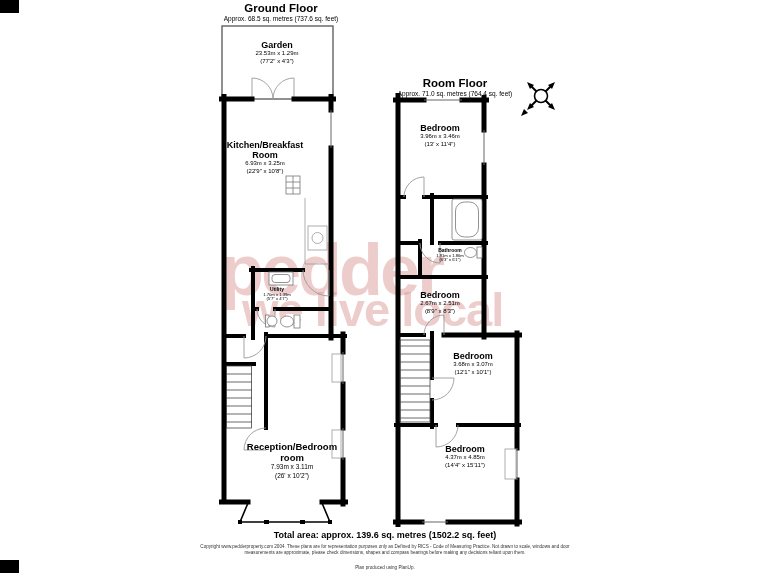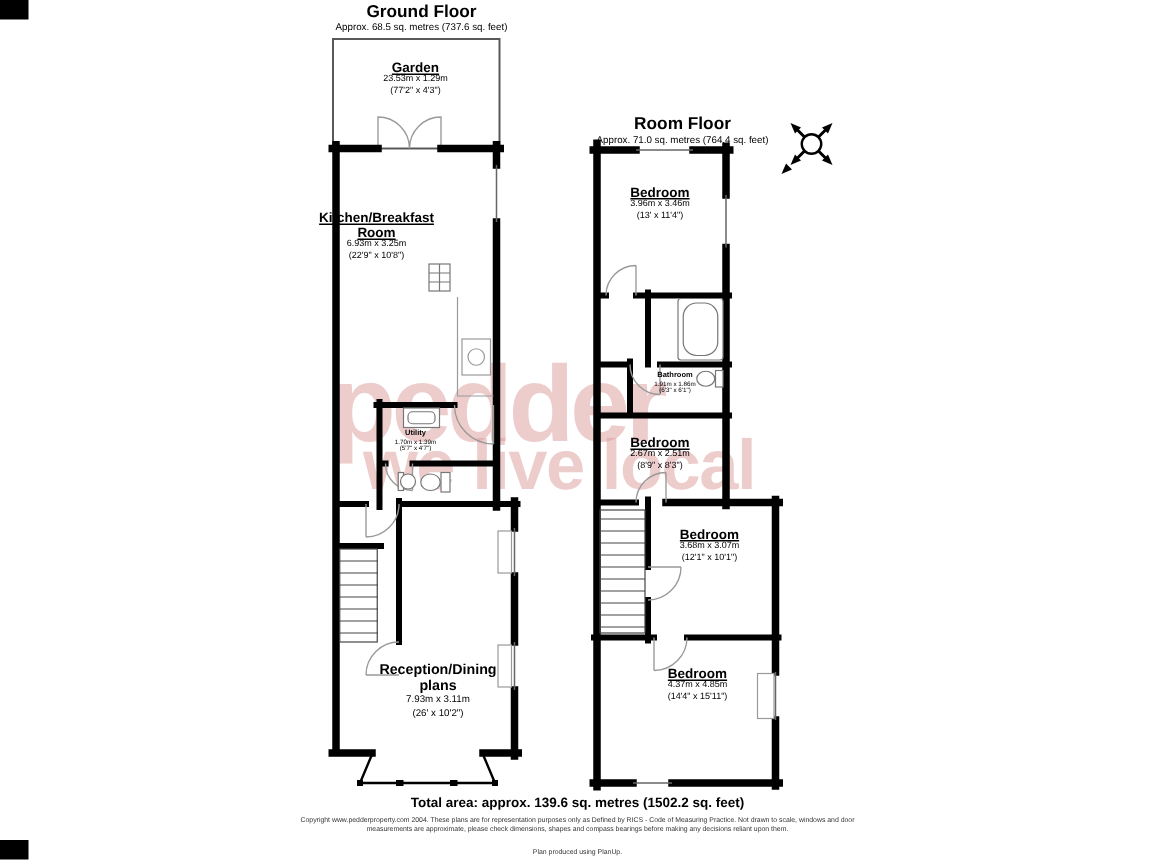--- a/index.html
+++ b/index.html
@@ -9,21 +9,21 @@
   .corner-mark{position:absolute;left:0;width:19px;height:13px;background:#000;}
   .watermark{position:absolute;color:#dd9a9a;opacity:.5;font-weight:bold;z-index:1;
              pointer-events:none;white-space:nowrap;line-height:1;}
   .wm1{left:220px;top:234px;font-size:72px;letter-spacing:-3px;}
   .wm2{left:242px;top:286px;font-size:47px;letter-spacing:-1px;}
   .lbl{position:absolute;text-align:center;z-index:3;}
   .floor-title{font-size:11.5px;font-weight:bold;line-height:1.1;display:block;text-align:center;}
   .floor-sub{font-size:6.5px;line-height:1.3;display:block;}
   .room-name{font-weight:bold;font-size:9px;line-height:1.12;display:block;}
   .room-dims{font-size:6px;line-height:1.3;display:block;}
-  .rg .room-name{font-size:9px;text-decoration:underline;}
+  .rg .room-name{font-size:9px;}
   .rc .room-name{font-size:9.5px;}
   .rc .room-dims{font-size:6.5px;}
   .tiny .room-name{font-size:5px;line-height:1.1;}
   .tiny .room-dims{font-size:4.2px;line-height:1.15;}
   .total{font-size:9px;font-weight:bold;line-height:1.2;}
   .disclaimer{font-size:4.6px;line-height:1.4;color:#333;}
   .credit{font-size:4.6px;color:#333;}
   .geom{z-index:2;}
 </style>
 </head>
@@ -151,34 +151,34 @@
     <span class="floor-title">Ground Floor</span>
     <span class="floor-sub">Approx. 68.5 sq. metres (737.6 sq. feet)</span>
   </div>
 
   <div class="lbl rg" style="left:231px;top:40px;width:92px;">
     <span class="room-name">Garden</span>
     <span class="room-dims">23.53m x 1.29m</span>
     <span class="room-dims">(77'2" x 4'3")</span>
   </div>
 
-  <div class="lbl rg" style="left:204px;top:140px;width:94px;">
+  <div class="lbl rg" style="left:218px;top:140px;width:94px;">
     <span class="room-name">Kitchen/Breakfast Room</span>
     <span class="room-dims">6.93m x 3.25m</span>
     <span class="room-dims">(22'9" x 10'8")</span>
   </div>
 
   <div class="lbl tiny" style="left:256px;top:287px;width:42px;">
     <span class="room-name">Utility</span>
     <span class="room-dims">1.70m x 1.39m</span>
     <span class="room-dims">(5'7" x 4'7")</span>
   </div>
 
   <div class="lbl rc" style="left:240px;top:442px;width:104px;">
-    <span class="room-name">Reception/Dining plans</span>
+    <span class="room-name">Reception/Bedroom room</span>
     <span class="room-dims">7.93m x 3.11m</span>
     <span class="room-dims">(26' x 10'2")</span>
   </div>
 
   <div class="lbl" style="left:370px;top:77px;width:170px;">
     <span class="floor-title">Room Floor</span>
     <span class="floor-sub">Approx. 71.0 sq. metres (764.4 sq. feet)</span>
   </div>
 
   <div class="lbl rg" style="left:395px;top:123px;width:90px;">

